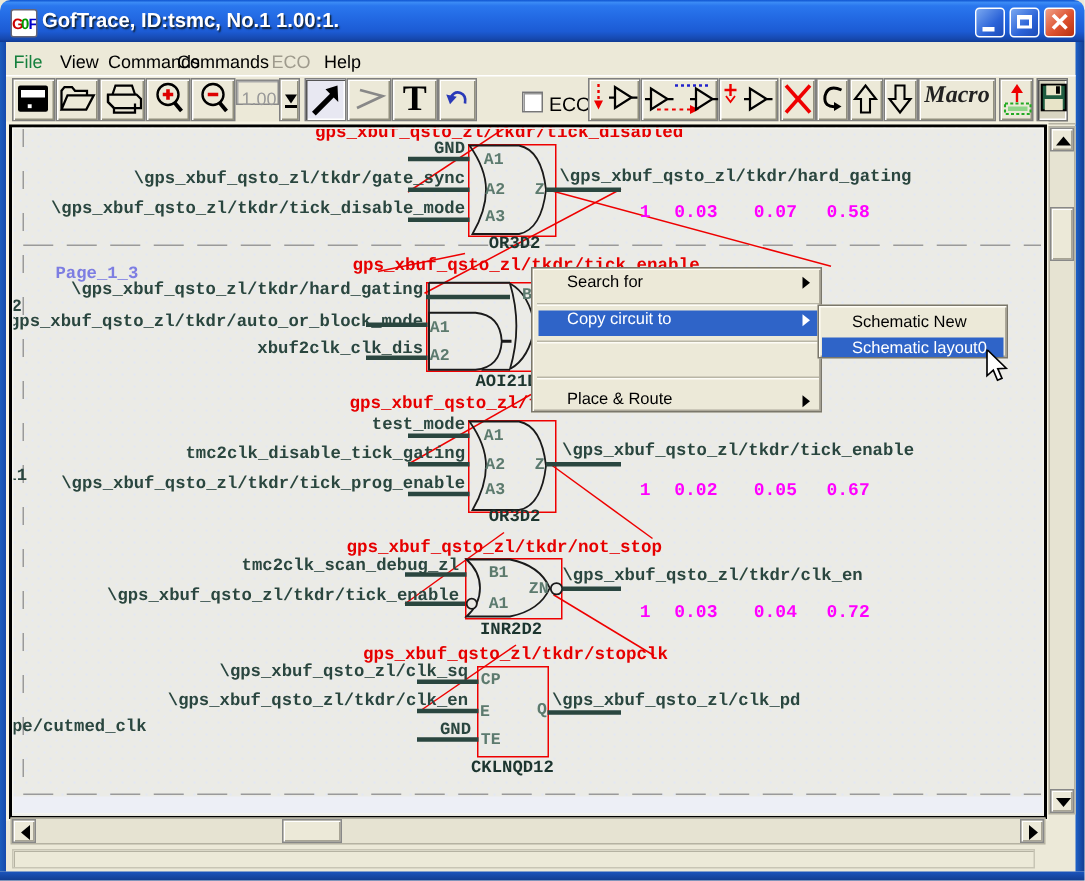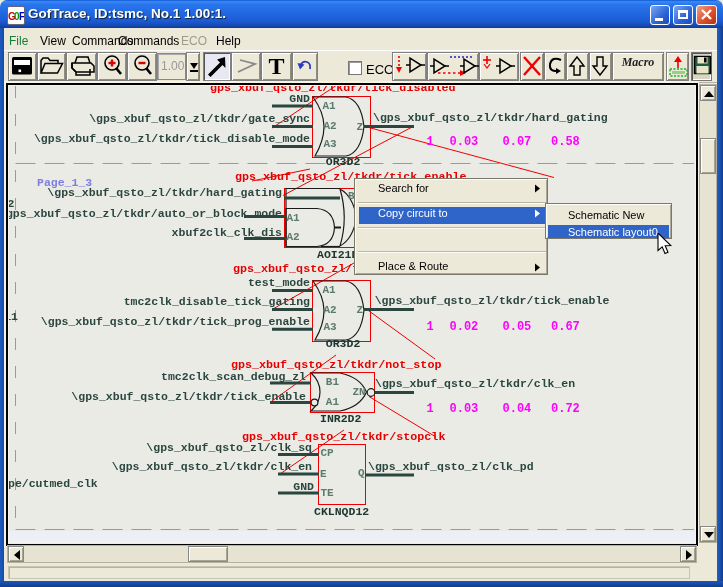--- a/index.html
+++ b/index.html
@@ -66,21 +66,21 @@
 <line x1="16" y1="15" x2="21" y2="21" stroke="#000" stroke-width="2.6"></line>
       </svg>
     </div>
 <div style="position:absolute;left:127px;top:52px;width:30px;height:29px;background:#ece9d8;border:1px solid #808080;box-shadow:inset 1px 1px 0 #fff,inset -1px -1px 0 #91907e;box-sizing:border-box;">
       <svg width="26" height="26" style="position:absolute;left:2px;top:0px" viewBox="0 0 26 26">
         <circle cx="12" cy="10" r="7" fill="none" stroke="#000" stroke-width="1.6"></circle>
 <line x1="8.5" y1="10" x2="15.5" y2="10" stroke="#d00" stroke-width="2.4"></line>
 <line x1="16" y1="15" x2="21" y2="21" stroke="#000" stroke-width="2.6"></line>
       </svg>
     </div>
-<div style="position:absolute;left:157px;top:53px;width:29px;height:27px;background:#ece9d8;border:1px solid #888;box-shadow:inset 1px 1px 0 #aaa;box-sizing:border-box;color:#999;font:12px 'Liberation Sans', sans-serif;padding:5px 0 0 3px;">1.00</div>
+<div style="position:absolute;left:157px;top:53px;width:29px;height:17px;background:#ece9d8;border:1px solid #888;box-shadow:inset 1px 1px 0 #aaa;box-sizing:border-box;color:#999;font:12px 'Liberation Sans', sans-serif;padding:5px 0 0 3px;">1.00</div>
 <div style="position:absolute;left:186px;top:52px;width:14px;height:29px;background:#ece9d8;border:1px solid #808080;box-shadow:inset 1px 1px 0 #fff,inset -1px -1px 0 #91907e;box-sizing:border-box;">
       <svg width="12" height="14" style="position:absolute;left:1px;top:7px" viewBox="0 0 12 14">
         <path d="M2,3 L10,3 L6,9 Z" fill="#000"></path>
         <rect x="2" y="10" width="8" height="2" fill="#000"></rect>
       </svg>
     </div>
 <div style="position:absolute;left:203px;top:52px;width:28px;height:29px;background:#e8e8f2;border:1px solid #808080;box-shadow:inset 1px 1px 0 #555,inset -1px -1px 0 #fff;box-sizing:border-box;">
       <svg width="26" height="26" style="position:absolute;left:0px;top:1px" viewBox="0 0 26 26">
         <path d="M21,3 L13,5.5 L16,8.5 L4,20.5 L6.5,23 L18.5,11 L21.5,14 Z" fill="#000"></path>
       </svg>
@@ -149,21 +149,21 @@
       <svg width="20" height="24" style="position:absolute;left:0px;top:1px" viewBox="0 0 20 24">
         <path d="M10,3 L17,12 L13,12 L13,21 L7,21 L7,12 L3,12 Z" fill="none" stroke="#000" stroke-width="1.4"></path>
       </svg>
     </div>
 <div style="position:absolute;left:589px;top:52px;width:23px;height:29px;background:#ece9d8;border:1px solid #808080;box-shadow:inset 1px 1px 0 #fff,inset -1px -1px 0 #91907e;box-sizing:border-box;">
       <svg width="20" height="24" style="position:absolute;left:0px;top:1px" viewBox="0 0 20 24">
         <path d="M10,21 L17,12 L13,12 L13,3 L7,3 L7,12 L3,12 Z" fill="none" stroke="#000" stroke-width="1.4"></path>
       </svg>
     </div>
 <div style="position:absolute;left:612px;top:52px;width:52px;height:29px;background:#ece9d8;border:1px solid #808080;box-shadow:inset 1px 1px 0 #fff,inset -1px -1px 0 #91907e;box-sizing:border-box;">
-      <div style="position:absolute;left:0;top:2px;width:100%;text-align:center;font-family:'Liberation Serif',serif;font-style:italic;font-weight:bold;font-size:12px;color:#222;">Macro</div>
+      <div style="position:absolute;left:0;top:2px;width:100%;text-align:center;font-family:'Liberation Serif',serif;font-style:italic;font-weight:bold;font-size:16px;color:#222;">Macro</div>
     </div>
 <div style="position:absolute;left:666px;top:52px;width:23px;height:29px;background:#ece9d8;border:1px solid #808080;box-shadow:inset 1px 1px 0 #fff,inset -1px -1px 0 #91907e;box-sizing:border-box;">
       <svg width="23" height="24" style="position:absolute;left:0px;top:1px" viewBox="0 0 23 24">
         <line x1="11" y1="14" x2="11" y2="4" stroke="#e00" stroke-width="1.6"></line>
         <path d="M7,8 L11,2 L15,8 Z" fill="#e00"></path>
         <rect x="3" y="15" width="17" height="7" fill="none" stroke="#2a2" stroke-width="1.4" stroke-dasharray="2,1.5"></rect>
         <rect x="5" y="17" width="13" height="3" fill="#6c6" opacity="0.7"></rect>
       </svg>
     </div>
 <div style="position:absolute;left:691px;top:52px;width:21px;height:29px;background:#d8d5c2;border:1px solid #777;box-shadow:inset 1px 1px 0 #555,inset -1px -1px 0 #fff;box-sizing:border-box;">

